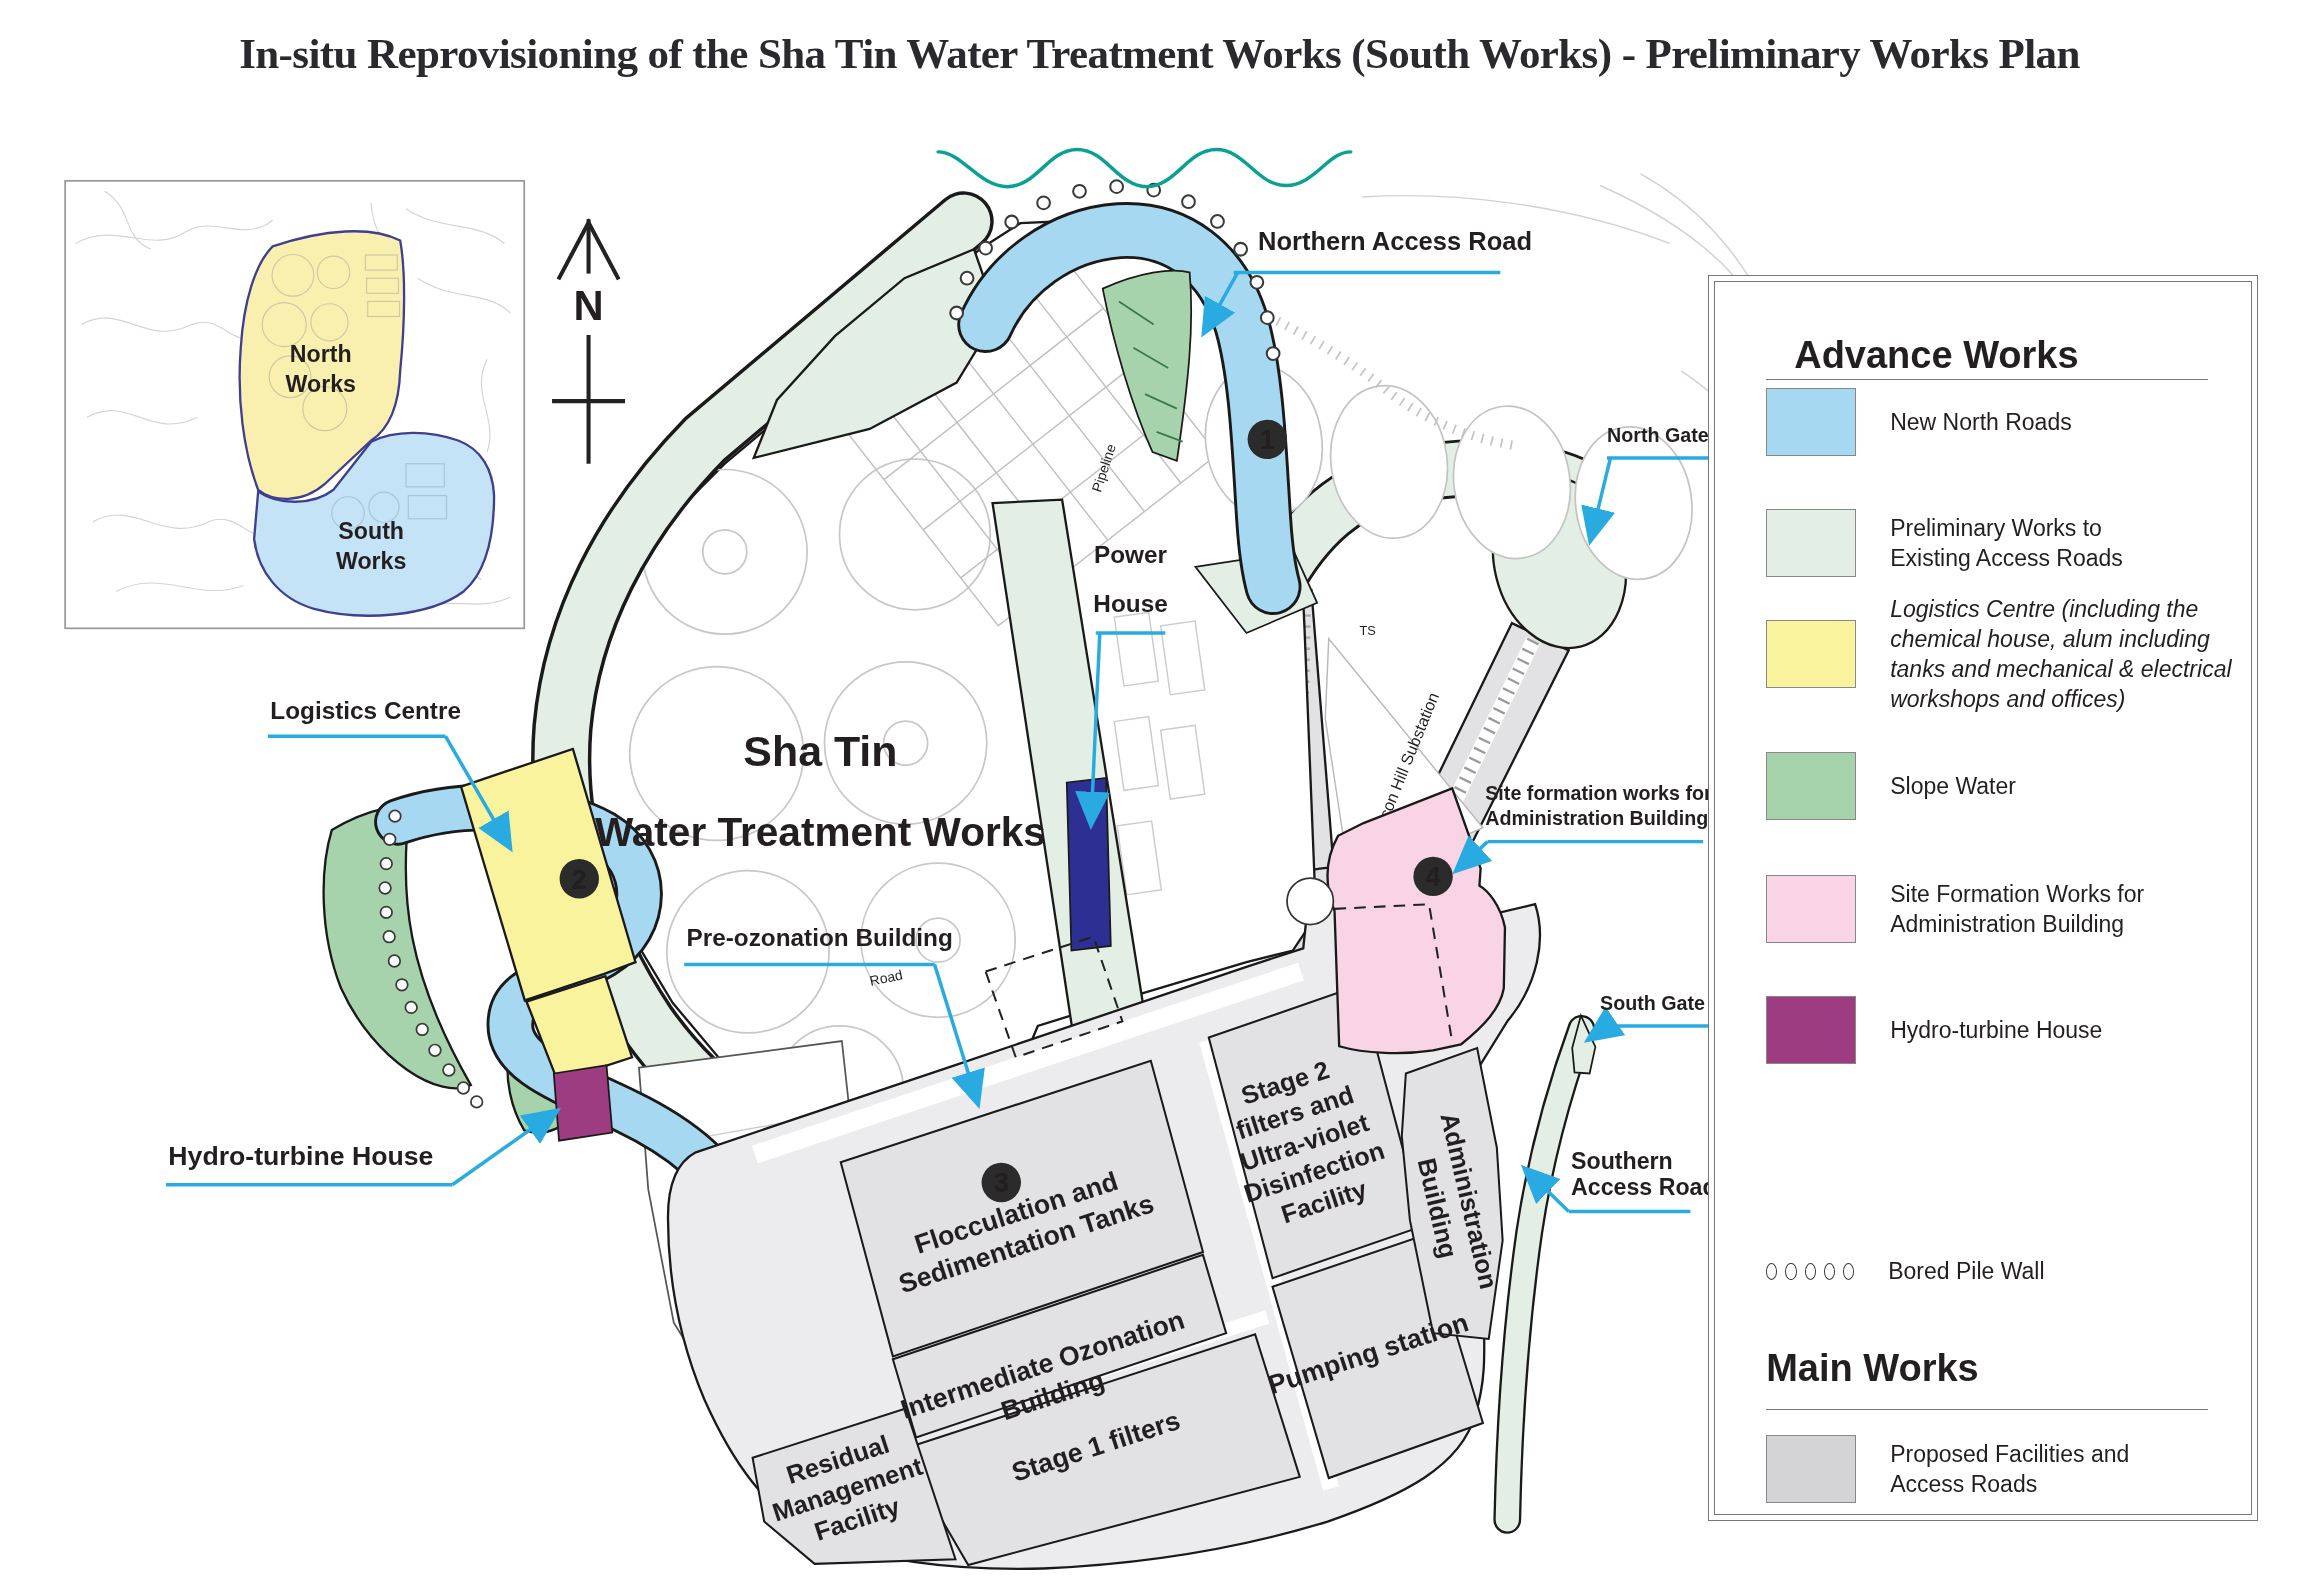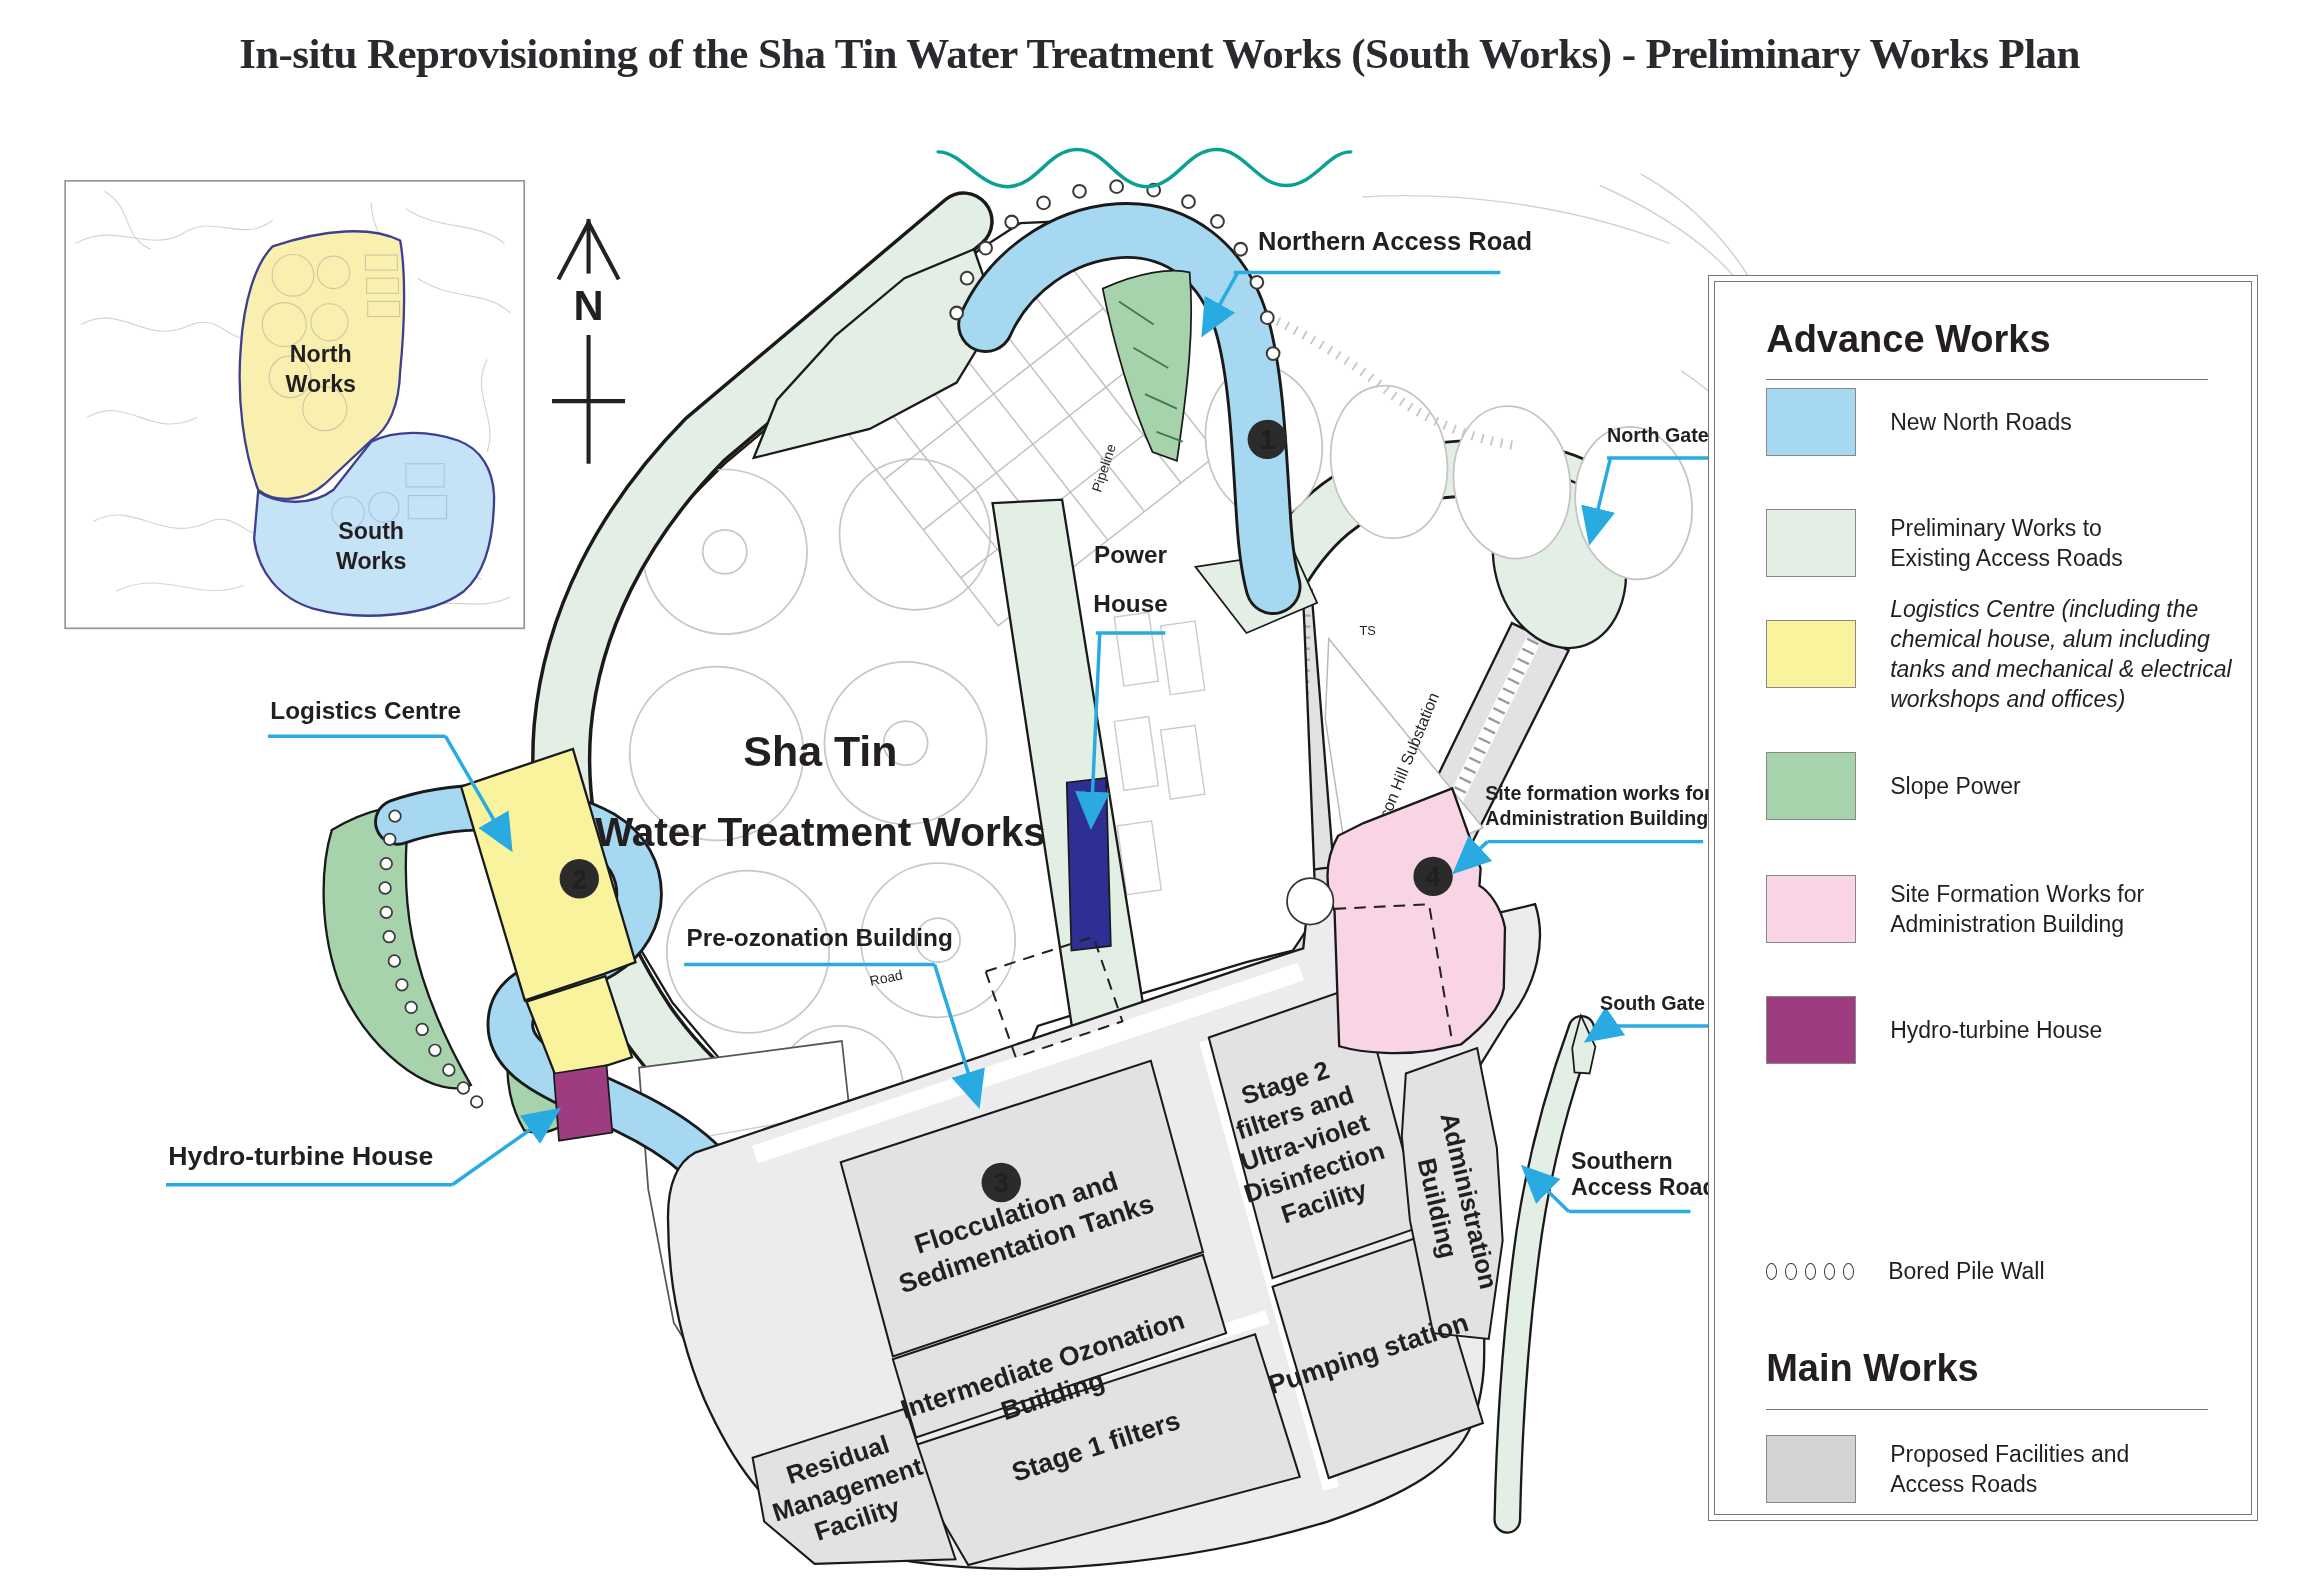--- a/index.html
+++ b/index.html
@@ -345,21 +345,21 @@
     </g>
     <text x="553" y="625" font-size="40" font-weight="bold" text-anchor="middle">North</text>
     <text x="553" y="677" font-size="40" font-weight="bold" text-anchor="middle">Works</text>
     <text x="640" y="930" font-size="40" font-weight="bold" text-anchor="middle">South</text>
     <text x="640" y="982" font-size="40" font-weight="bold" text-anchor="middle">Works</text>
   </g>
 </svg>
 
 <div class="legend">
   <div class="legend-inner">
-    <h2 style="top:36px;">Advance Works</h2>
+    <h2 style="top:52px;margin-left:28px;">Advance Works</h2>
     <div class="lg-rule" style="top:97px;"></div>
 
     <div class="lrow" style="top:140px;">
       <div class="swatch" style="background-color: rgb(166, 216, 242);"></div>
       <div class="ltext">
           <div>New North Roads</div>
         </div>
     </div>
 
     <div class="lrow" style="top:261px;">
@@ -376,21 +376,21 @@
         <div>Logistics Centre (including the</div>
         <div>chemical house, alum including</div>
         <div>tanks and mechanical &amp; electrical</div>
         <div>workshops and offices)</div>
       </div>
     </div>
 
     <div class="lrow" style="top:504px;">
       <div class="swatch" style="background-color: rgb(167, 211, 172);"></div>
       <div class="ltext">
-          <div>Slope Power</div>
+          <div>Slope Water</div>
         </div>
     </div>
 
     <div class="lrow" style="top:627px;">
       <div class="swatch" style="background-color: rgb(249, 212, 228);"></div>
       <div class="ltext">
         <div>Site Formation Works for</div>
         <div>Administration Building</div>
       </div>
     </div>

